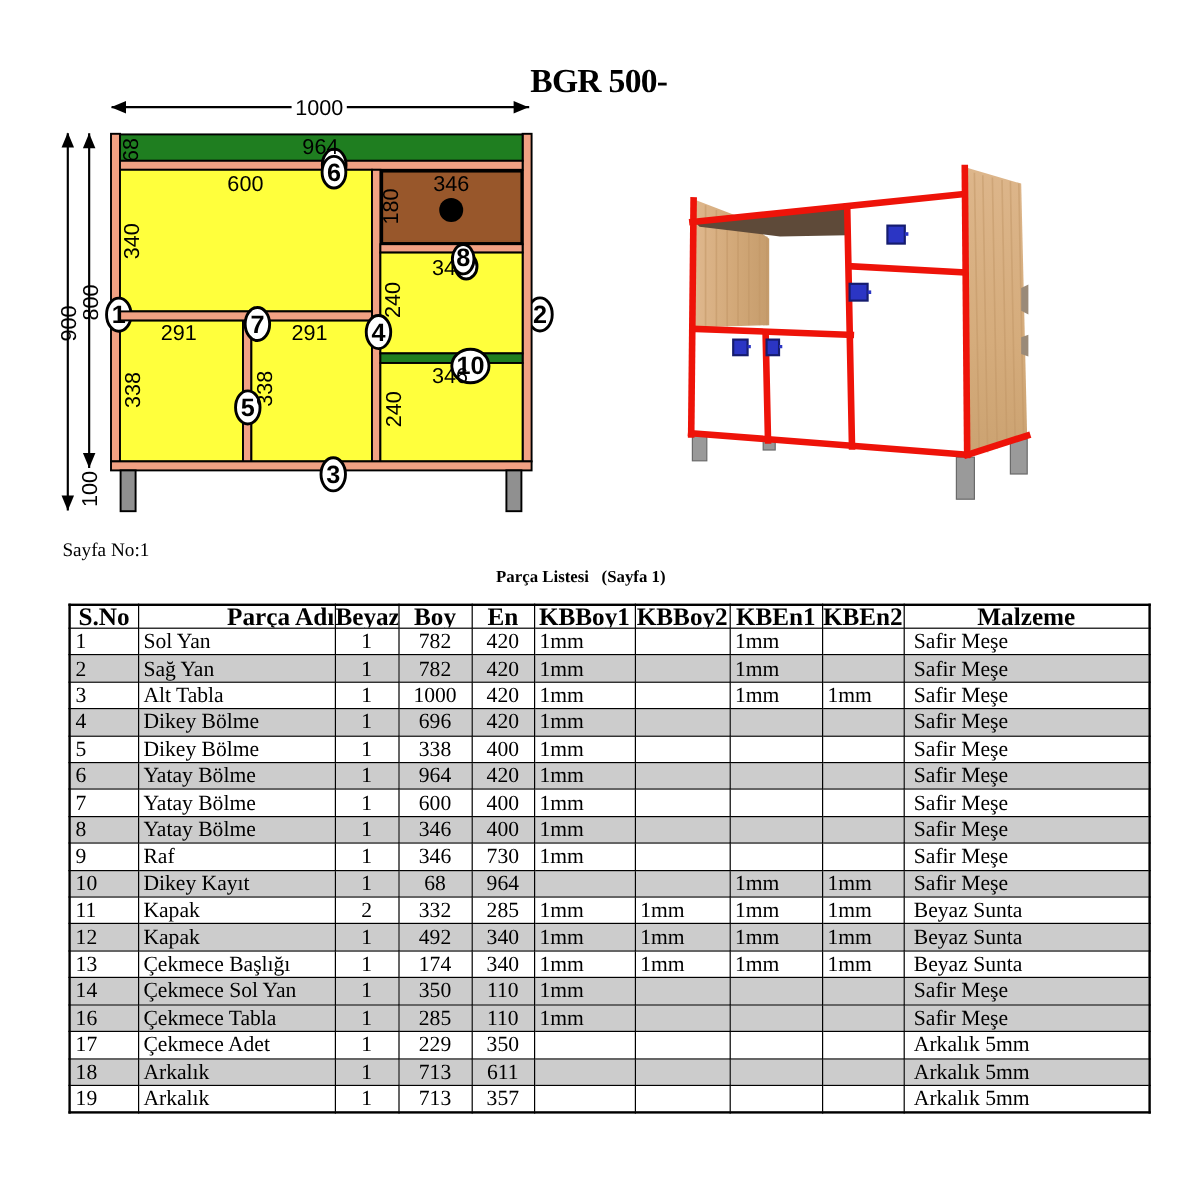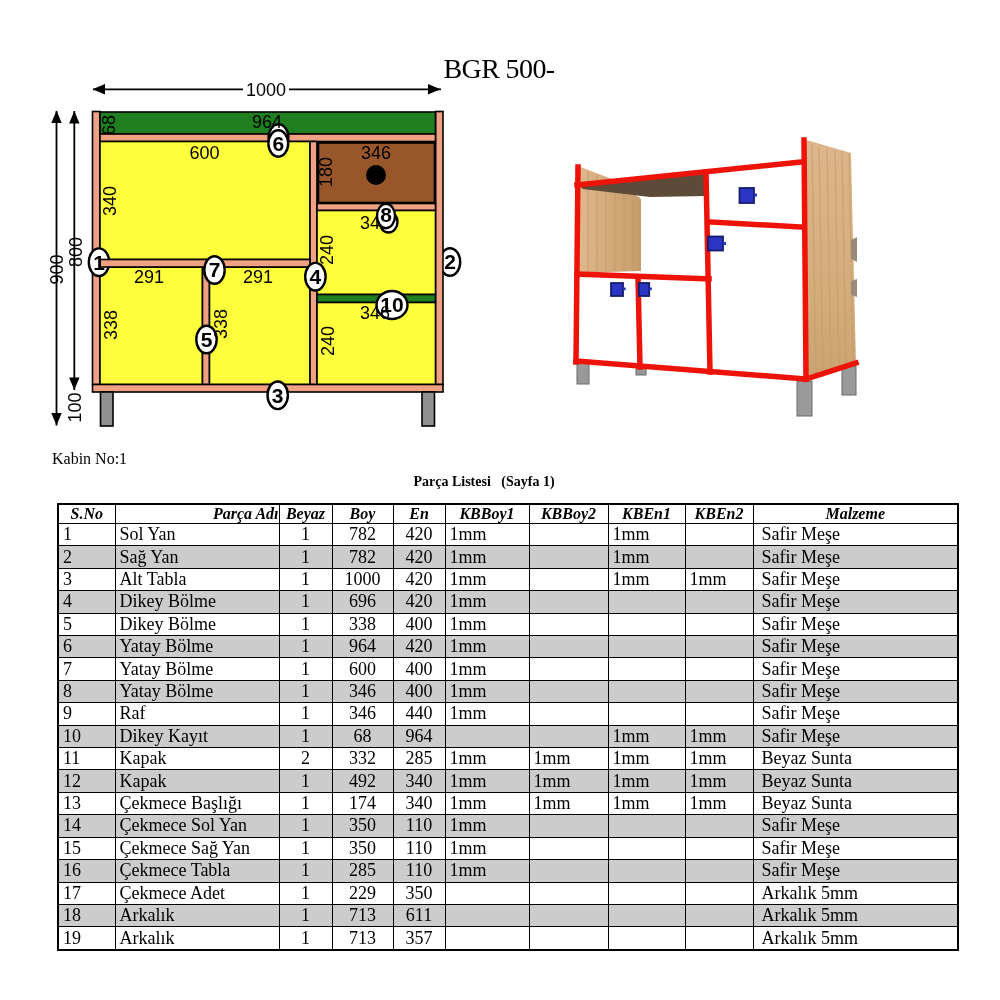--- a/index.html
+++ b/index.html
@@ -1,25 +1,25 @@
 <!DOCTYPE html>
 <html><head>
 <meta charset="utf-8">
 <style>
   html,body{margin:0;padding:0;background:#ffffff;}
   body{width:1000px;height:1000px;position:relative;font-family:"Liberation Serif",serif;}
   #draw{position:absolute;left:0;top:0;}
   .dim{font-family:"Liberation Sans",sans-serif;font-size:18px;fill:#000;}
   .circn{font-family:"Liberation Sans",sans-serif;font-size:21px;font-weight:bold;fill:#000;}
-  #title{position:absolute;left:389px;top:53px;width:220px;text-align:center;font-size:28px;font-weight:normal;letter-spacing:-0.6px;}
+  #title{position:absolute;left:389px;top:53px;width:220px;text-align:center;font-size:28px;font-weight:bold;letter-spacing:-0.6px;}
   #kabin{position:absolute;left:52px;top:450px;font-size:16px;}
   #ptitle{position:absolute;left:234px;top:474px;width:500px;text-align:center;font-size:14px;font-weight:bold;}
   #ptable{position:absolute;left:57px;top:503px;border-collapse:collapse;table-layout:fixed;width:900px;}
   #ptable th,#ptable td{border:1px solid #000;padding:0 0 0 4px;overflow:hidden;white-space:nowrap;}
-  #ptable th{font-size:16px;height:18px;line-height:18px;padding:0;font-style:italic;}
+  #ptable th{font-size:21px;height:18px;line-height:18px;padding:0;}
   #ptable td{font-size:18px;height:21.42px;font-weight:normal;}
   #ptable .c{text-align:center;padding:0;}
   #ptable tr.g td{background:#cccccc;}
   #ptable{border:2px solid #000;}
 </style>
 </head>
 <body>
 
 <div id="title">BGR 500-</div>
 
@@ -247,21 +247,21 @@
         <rect x="623" y="287.5" width="2.7" height="2.7" fill="#2B35C4"></rect>
       </g>
 
 <g>
         <rect x="638.8" y="283" width="10.4" height="13" fill="#2B35C4" stroke="#151C6E" stroke-width="1.8"></rect>
         <rect x="649.2" y="287.5" width="2.7" height="2.7" fill="#2B35C4"></rect>
       </g>
 </g>
 </svg>
 
-<div id="kabin">Kabin No:1</div>
+<div id="kabin">Sayfa No:1</div>
 
 <div id="ptitle">Parça Listesi&nbsp;&nbsp; (Sayfa 1)</div>
 
 <table id="ptable">
 <colgroup>
 <col style="width:57px">
       <col style="width:164px">
       <col style="width:53px">
       <col style="width:61px">
       <col style="width:52px">
@@ -378,21 +378,21 @@
         <td></td>
         <td></td>
         <td></td>
         <td style="padding-left:8px">Safir Meşe</td>
       </tr>
 <tr>
         <td>9</td>
         <td>Raf</td>
         <td class="c">1</td>
         <td class="c">346</td>
-        <td class="c">440</td>
+        <td class="c">730</td>
         <td>1mm</td>
         <td></td>
         <td></td>
         <td></td>
         <td style="padding-left:8px">Safir Meşe</td>
       </tr>
 <tr class="g">
         <td>10</td>
         <td>Dikey Kayıt</td>
         <td class="c">1</td>
@@ -445,32 +445,20 @@
         <td>Çekmece Sol Yan</td>
         <td class="c">1</td>
         <td class="c">350</td>
         <td class="c">110</td>
         <td>1mm</td>
         <td></td>
         <td></td>
         <td></td>
         <td style="padding-left:8px">Safir Meşe</td>
       </tr>
-<tr>
-        <td>15</td>
-        <td>Çekmece Sağ Yan</td>
-        <td class="c">1</td>
-        <td class="c">350</td>
-        <td class="c">110</td>
-        <td>1mm</td>
-        <td></td>
-        <td></td>
-        <td></td>
-        <td style="padding-left:8px">Safir Meşe</td>
-      </tr>
 <tr class="g">
         <td>16</td>
         <td>Çekmece Tabla</td>
         <td class="c">1</td>
         <td class="c">285</td>
         <td class="c">110</td>
         <td>1mm</td>
         <td></td>
         <td></td>
         <td></td>

